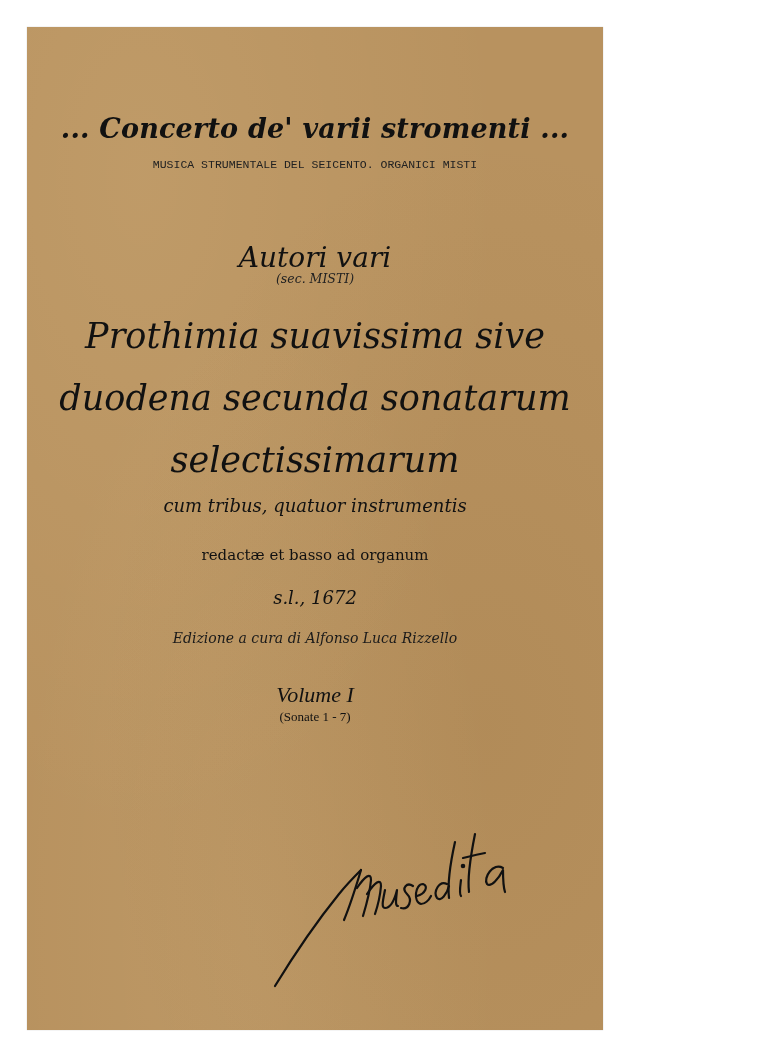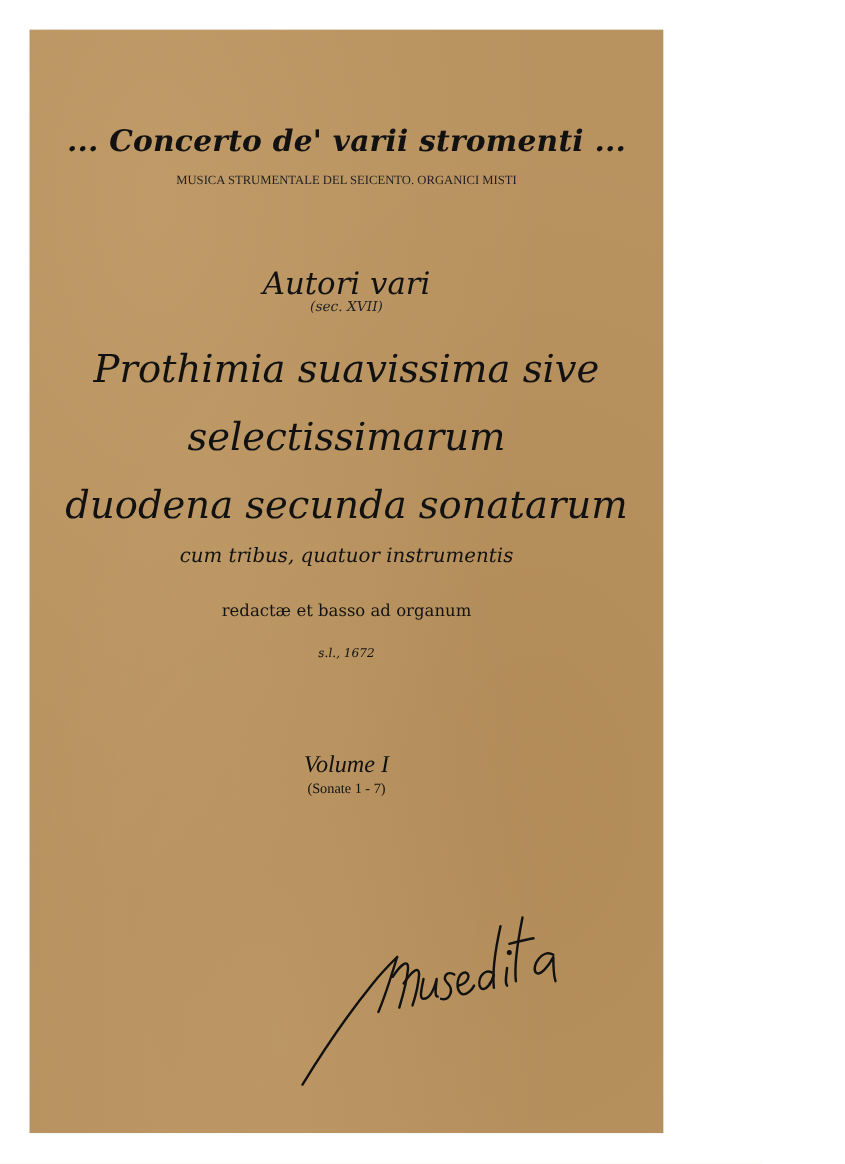--- a/index.html
+++ b/index.html
@@ -34,21 +34,21 @@
     }
     .series-title {
       top: 86px;
       font-size: 27px;
       font-style: italic;
       font-weight: bold;
       letter-spacing: 0.2px;
     }
     .series-subtitle {
       top: 131px;
-      font-family: Liberation Serif, serif;
+      font-family: Liberation Mono, monospace;
       font-size: 11.5px;
       color: #222;
     }
     .author {
       top: 214px;
       font-size: 28px;
       font-style: italic;
     }
     .author-period {
       top: 244px;
@@ -66,21 +66,21 @@
       top: 468px;
       font-size: 18px;
       font-style: italic;
     }
     .scoring-2 {
       top: 519px;
       font-size: 15px;
     }
     .imprint {
       top: 560px;
-      font-size: 11px;
+      font-size: 18px;
       font-style: italic;
     }
     .editor {
       top: 603px;
       font-size: 14px;
       font-style: italic;
       color: #1a1a1a;
     }
     .volume {
       top: 655px;
@@ -110,32 +110,33 @@
   </style>
 </head>
 <body>
 
 <div class="cover">
 
   <div class="line series-title">... Concerto de' varii stromenti ...</div>
   <div class="line series-subtitle">MUSICA STRUMENTALE DEL SEICENTO. ORGANICI MISTI</div>
 
   <div class="line author">Autori vari</div>
-  <div class="line author-period">(sec. XVII)</div>
+  <div class="line author-period">(sec. MISTI)</div>
 
   <div class="line work-title">
     <div>Prothimia suavissima sive</div>
+    <div>duodena secunda sonatarum</div>
     <div>selectissimarum</div>
-    <div>duodena secunda sonatarum</div>
   </div>
 
   <div class="line scoring-1">cum tribus, quatuor instrumentis</div>
   <div class="line scoring-2">redactæ et basso ad organum</div>
 
   <div class="line imprint">s.l., 1672</div>
+  <div class="line editor">Edizione a cura di Alfonso Luca Rizzello</div>
 
   <div class="line volume">Volume I</div>
   <div class="line volume-range">(Sonate 1 - 7)</div>
 
   <div class="logo">
     <span class="logo-caption">Musedita</span>
     <svg width="280" height="170" viewBox="0 0 280 170" fill="none" stroke="#111" stroke-width="2.2" stroke-linecap="round" stroke-linejoin="round">
 
       <path d="M8 166 C 30 130, 55 95, 72 74 C 80 64, 88 56, 94 50"></path>
 

